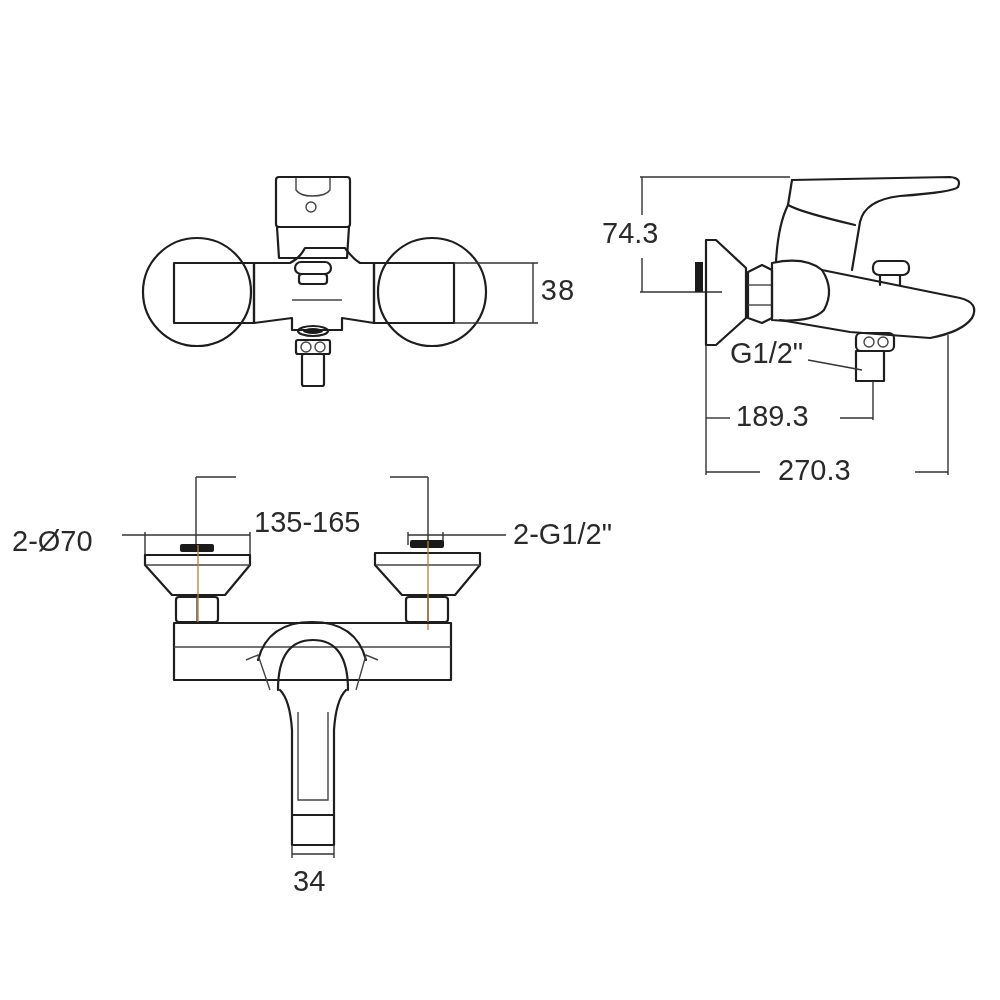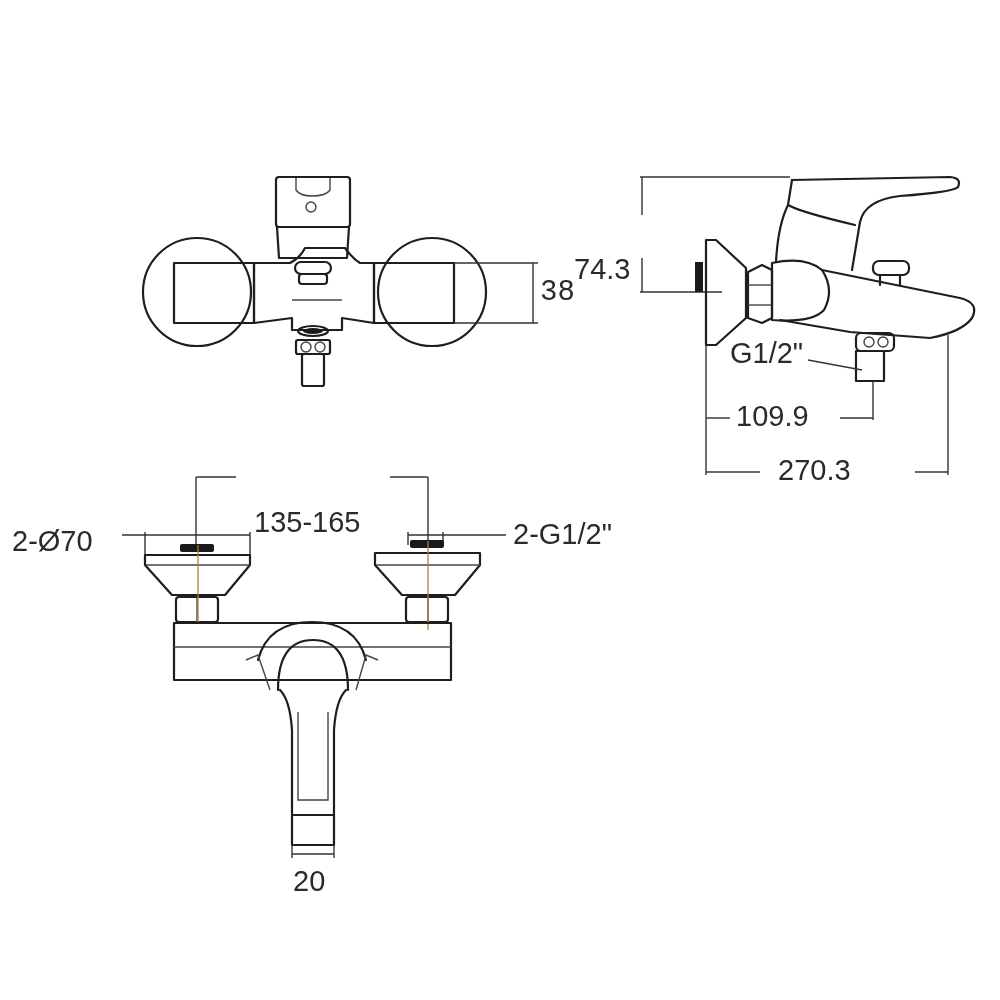--- a/index.html
+++ b/index.html
@@ -145,21 +145,21 @@
     <rect class="o" fill="#fff" x="292" y="815" width="42" height="30"></rect>
 
     <line class="d" x1="292" y1="845" x2="292" y2="858"></line>
     <line class="d" x1="334" y1="845" x2="334" y2="858"></line>
     <line class="d" x1="292" y1="854" x2="334" y2="854"></line>
   </g>
 </svg>
 
   
   <div class="dim-label" style="left:540px; top:278px;font-family:Liberation Mono, monospace;">38</div>
-  <div class="dim-label" style="left:574px; top:219px;margin-top:36px;">74.3</div>
+  <div class="dim-label" style="left:602px; top:219px;">74.3</div>
   <div class="dim-label" style="left:730px; top:339px;">G1/2"</div>
-  <div class="dim-label" style="left:736px; top:402px;">109.9</div>
+  <div class="dim-label" style="left:736px; top:402px;">189.3</div>
   <div class="dim-label" style="left:778px; top:456px;">270.3</div>
   <div class="dim-label" style="left:254px; top:461px;margin-top:47px;">135-165</div>
   <div class="dim-label" style="left:12px; top:527px;">2-Ø70</div>
   <div class="dim-label" style="left:513px; top:520px;">2-G1/2"</div>
-  <div class="dim-label" style="left:293px; top:867px;">20</div>
+  <div class="dim-label" style="left:293px; top:867px;">34</div>
 </div>
 
 </body></html>

